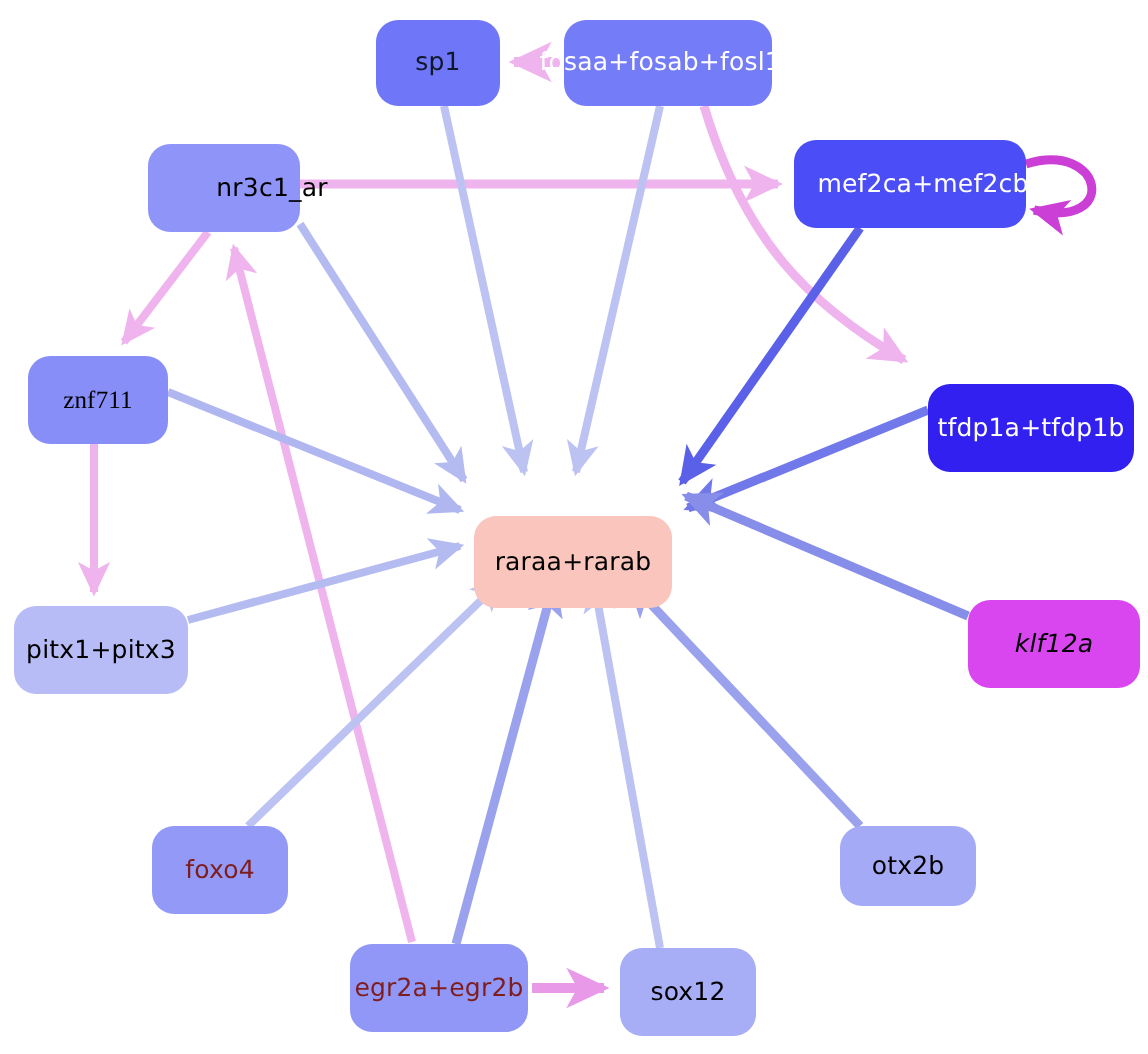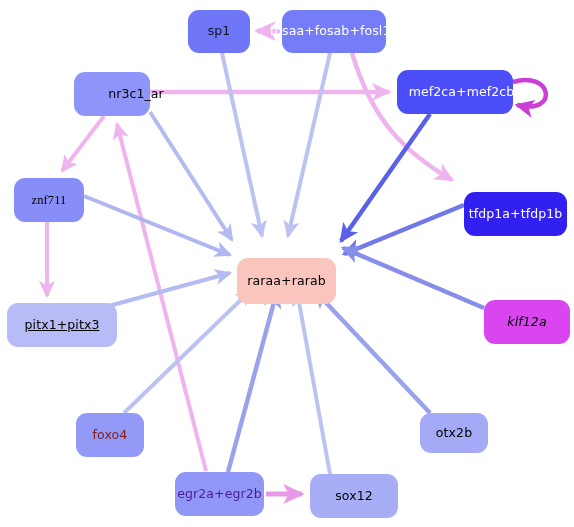--- a/index.html
+++ b/index.html
@@ -145,32 +145,32 @@
       </div>
       <div class="gene-node" style="left: 464px; top: 180px; width: 103px; height: 44px; background: rgb(50, 32, 240); color: rgb(255, 255, 255); margin-top: 12px;">
         <span class="node-label">tfdp1a+tfdp1b</span>
       </div>
       <div class="gene-node" style="left: 14px; top: 178px; width: 70px; height: 44px; background: rgb(135, 142, 247); color: rgb(0, 0, 0); font-family: Liberation Serif, serif;">
         <span class="node-label">znf711</span>
       </div>
       <div class="gene-node" style="left: 237px; top: 241px; width: 99px; height: 46px; background: rgb(249, 197, 189); color: rgb(0, 0, 0); margin-top: 17px;">
         <span class="node-label">raraa+rarab</span>
       </div>
-      <div class="gene-node" style="left: 7px; top: 303px; width: 110px; height: 44px; background: rgb(183, 188, 246); color: rgb(0, 0, 0); text-decoration: underline;">
+      <div class="gene-node" style="left: 7px; top: 303px; width: 87px; height: 44px; background: rgb(183, 188, 246); color: rgb(0, 0, 0);">
         <span class="node-label">pitx1+pitx3</span>
       </div>
       <div class="gene-node" style="left: 484px; top: 300px; width: 86px; height: 44px; background: #d946ef; color: rgb(0, 0, 0); font-style: italic;">
         <span class="node-label">klf12a</span>
       </div>
       <div class="gene-node" style="left: 76px; top: 413px; width: 68px; height: 44px; background: rgb(146, 153, 247); color: #7f1d1d; text-align: right;">
         <span class="node-label">foxo4</span>
       </div>
       <div class="gene-node" style="left: 420px; top: 413px; width: 68px; height: 40px; background: rgb(164, 170, 246); color: rgb(0, 0, 0);">
         <span class="node-label">otx2b</span>
       </div>
-      <div class="gene-node" style="left: 175px; top: 472px; width: 89px; height: 44px; background: rgb(144, 151, 247); color: #4c1d95;">
+      <div class="gene-node" style="left: 175px; top: 472px; width: 89px; height: 44px; background: rgb(144, 151, 247); color: #7f1d1d;">
         <span class="node-label">egr2a+egr2b</span>
       </div>
-      <div class="gene-node" style="left: 310px; top: 474px; width: 88px; height: 44px; background: rgb(168, 174, 246); color: rgb(0, 0, 0);">
+      <div class="gene-node" style="left: 310px; top: 474px; width: 68px; height: 44px; background: rgb(168, 174, 246); color: rgb(0, 0, 0);">
         <span class="node-label">sox12</span>
       </div>
     </div>
 </div>
 
 </body></html>

